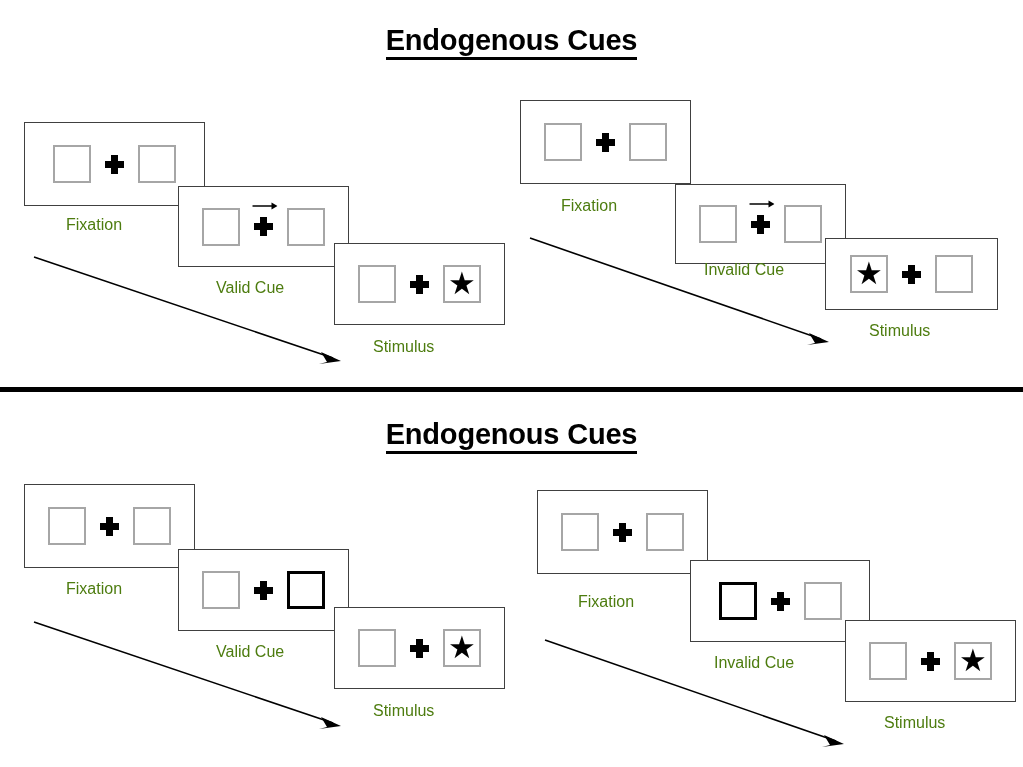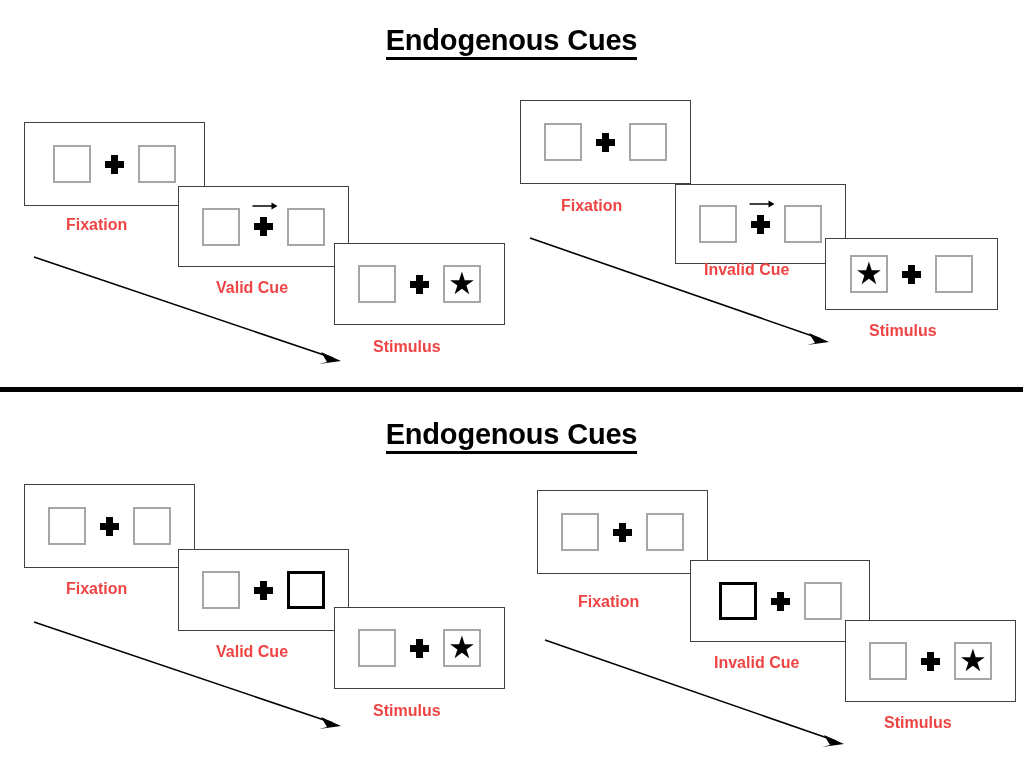--- a/index.html
+++ b/index.html
@@ -110,23 +110,23 @@
     top: -17px;
     left: 50%;
     transform: translateX(-48%);
     width: 26px;
     height: 12px;
   }
 
   
   .caption {
     position: absolute;
-    font-weight: bold;
+    font-weight: normal;
     font-size: 16px;
-    color: #ef4444;
+    color: #4d7c0f;
     white-space: nowrap;
   }
 
   
   .flow-arrow {
     position: absolute;
     overflow: visible;
     pointer-events: none;
   }
 </style>

